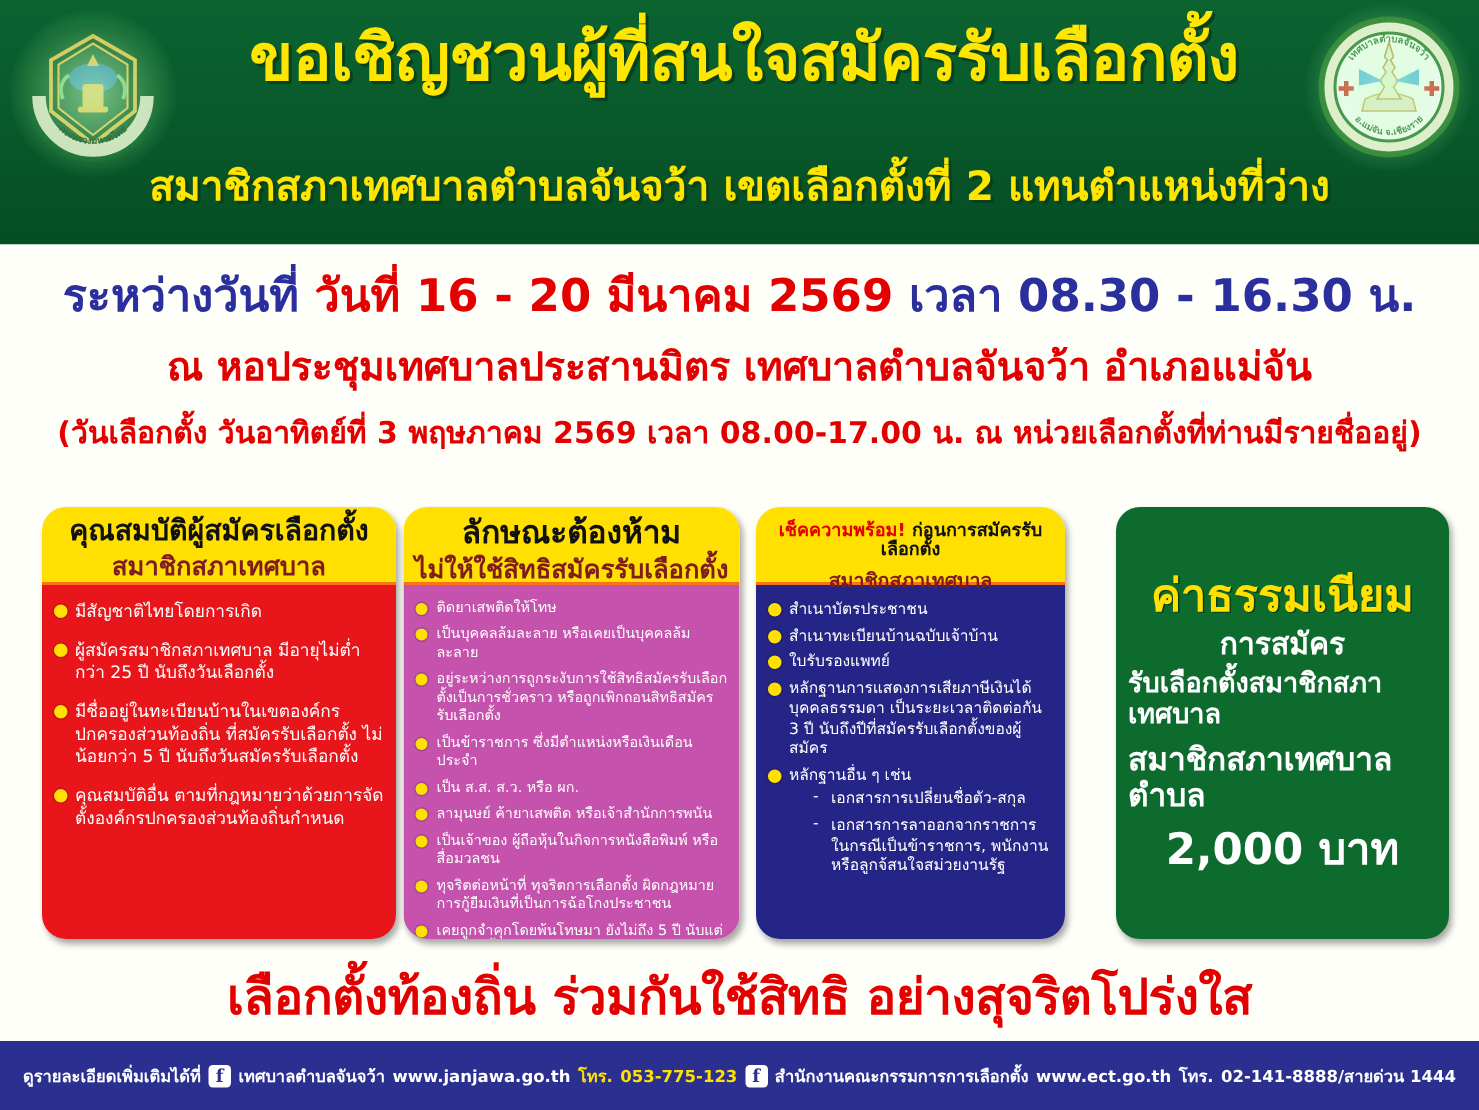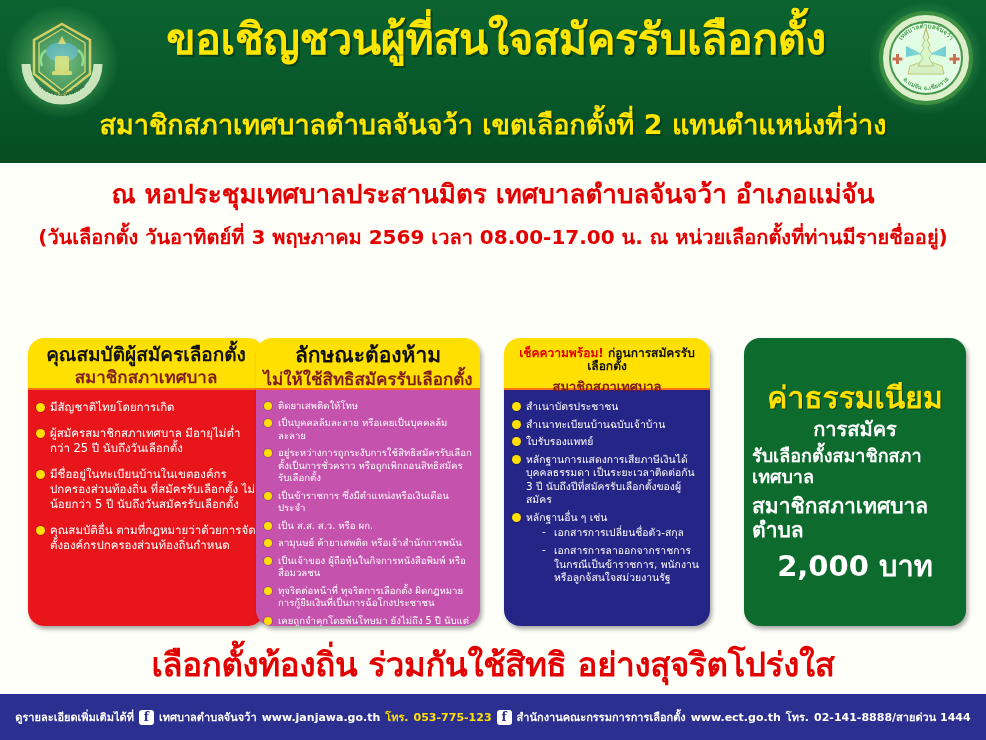--- a/index.html
+++ b/index.html
@@ -83,21 +83,21 @@
     position:absolute;left:0;top:330px;width:986px;height:300px;
   }
   .panel{
     position:absolute;top:8px;
     border-radius:16px;
     overflow:hidden;
     box-shadow:2px 3px 4px rgba(0,0,0,.35);
     box-sizing:border-box;
   }
   .p1{left:28px;width:236px;height:288px;}
-  .p2{left:256px;width:224px;height:288px;}
+  .p2{left:269px;width:224px;height:288px;}
   .p3{left:504px;width:206px;height:288px;}
   .p4{left:744px;width:222px;height:288px;}
 
   .ptitle{
     background:#ffe000;
     text-align:center;
     padding:6px 4px 7px 4px;
     border-bottom:2px solid #f97316;
     box-sizing:border-box;
   }
@@ -258,20 +258,21 @@
           </text>
         </svg>
       </div>
 
       <div class="header-title">ขอเชิญชวนผู้ที่สนใจสมัครรับเลือกตั้ง</div>
       <div class="header-sub">สมาชิกสภาเทศบาลตำบลจันจว้า เขตเลือกตั้งที่ 2 แทนตำแหน่งที่ว่าง</div>
     </div>
   </div>
 
   <div class="datezone">
+    <div class="dline dline1"><span>ระหว่างวันที่ </span><span class="hot">วันที่ 16 - 20 มีนาคม 2569</span><span> เวลา 08.30 - 16.30 น.</span></div>
     <div class="dline dline2">ณ หอประชุมเทศบาลประสานมิตร เทศบาลตำบลจันจว้า อำเภอแม่จัน</div>
     <div class="dline dline3">(วันเลือกตั้ง  วันอาทิตย์ที่ 3 พฤษภาคม 2569  เวลา 08.00-17.00 น.  ณ  หน่วยเลือกตั้งที่ท่านมีรายชื่ออยู่)</div>
   </div>
 
   <div class="panels">
 
     <div class="panel p1">
       <div class="ptitle">
         <span class="t1">คุณสมบัติผู้สมัครเลือกตั้ง</span>
         <span class="t2">สมาชิกสภาเทศบาล</span>

